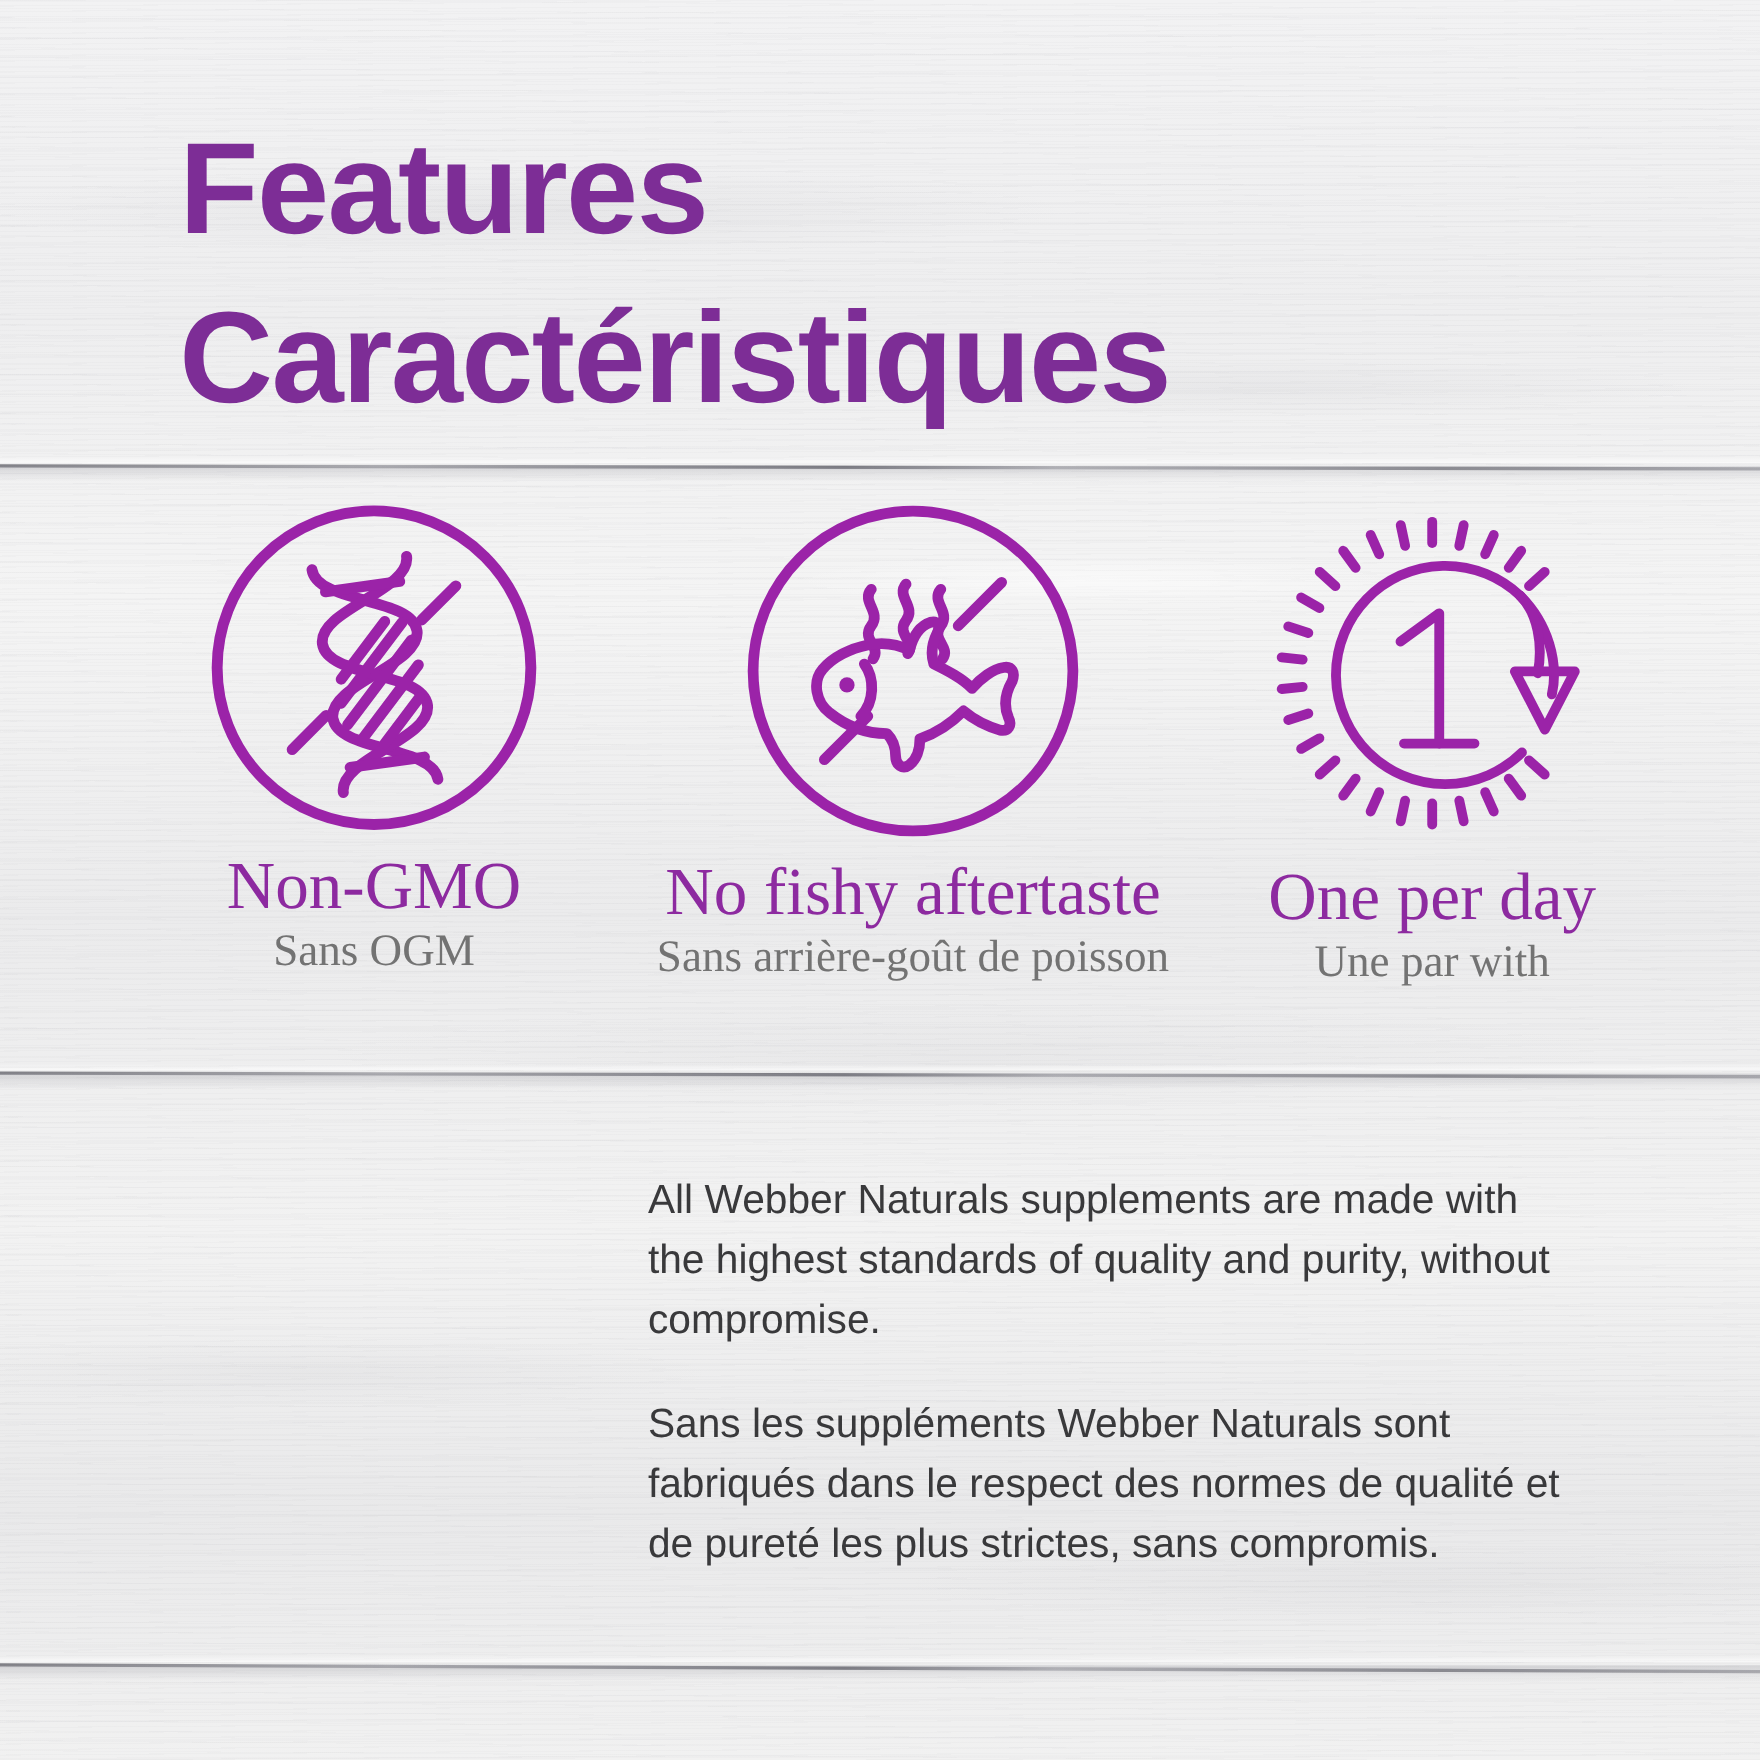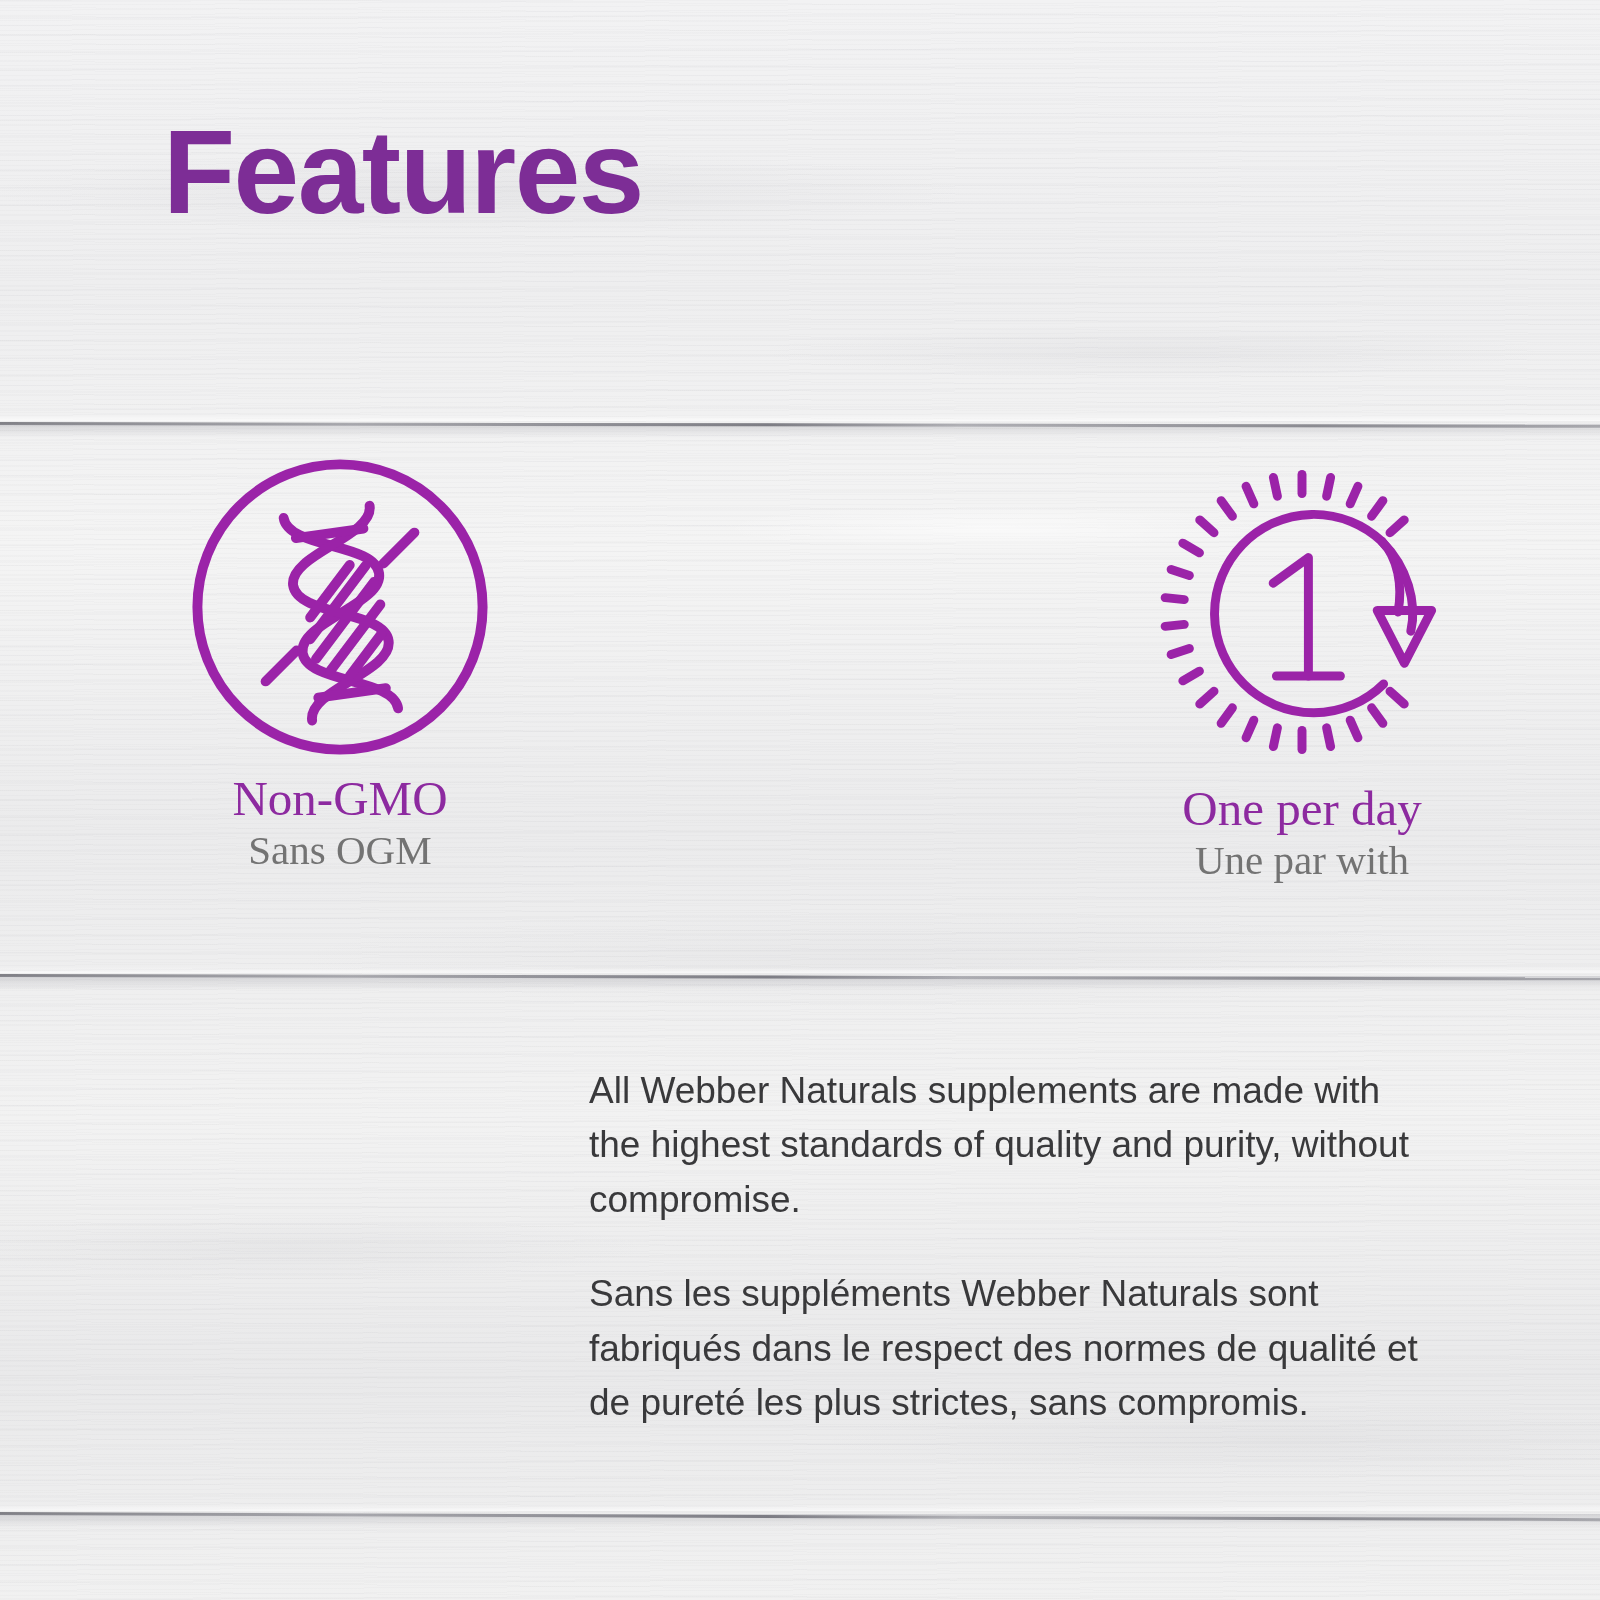--- a/index.html
+++ b/index.html
@@ -96,21 +96,21 @@
   .feature {
     position:absolute;
     text-align:center;
   }
   .feature .icon-wrap {
     display:flex; justify-content:center; align-items:center;
   }
   .feature .lbl-en {
     color:#8d2aa0;
     font-family:"Liberation Serif", serif;
-    font-size:49px;
+    font-size:61px;
     line-height:1.10;
     white-space:nowrap;
     margin-top:10px;
   }
   .feature .lbl-fr {
     color:#737373;
     font-family:"Liberation Serif", serif;
     font-size:41px;
     line-height:1.18;
     white-space:nowrap;
@@ -157,20 +157,21 @@
       <div class="shadow"></div>
   </div>
   <div class="seam" id="seam3">
     <div class="hilite"></div>
       <div class="line"></div>
       <div class="shadow"></div>
   </div>
 
   <div id="heading">
     <span class="ln">Features</span>
+    <span class="ln">Caractéristiques</span>
   </div>
 
   <div class="feature" id="f-gmo">
     <div class="icon-wrap">
       <svg width="310" height="310" viewBox="0 0 200 200">
         <g fill="none" stroke="#9b23a8" stroke-width="6.4" stroke-linecap="round" stroke-linejoin="round">
           <circle cx="100" cy="100" r="92"></circle>
 
           <line x1="148" y1="52" x2="128" y2="72"></line>
           <line x1="72" y1="128" x2="52" y2="148"></line>
@@ -188,20 +189,60 @@
             <line x1="88" y1="140" x2="126" y2="102"></line>
             <line x1="100" y1="145" x2="124" y2="121"></line>
           </g>
         </g>
       </svg>
     </div>
     <div class="lbl-en">Non-GMO</div>
     <div class="lbl-fr">Sans OGM</div>
   </div>
 
+  <div class="feature" id="f-fish">
+    <div class="icon-wrap">
+      <svg width="316" height="316" viewBox="0 0 200 200">
+        <g fill="none" stroke="#9b23a8" stroke-width="6.2" stroke-linecap="round" stroke-linejoin="round">
+          <circle cx="100" cy="100" r="92"></circle>
+          <line x1="151" y1="49" x2="126" y2="74"></line>
+          <line x1="74" y1="126" x2="49" y2="151"></line>
+
+          <path d="M76 53 C70 60, 82 66, 76 74 C70 82, 82 86, 77 93"></path>
+          <path d="M96 50 C90 57, 102 63, 96 71 C90 79, 102 83, 97 90"></path>
+          <path d="M116 53 C110 60, 122 66, 116 74 C110 82, 122 86, 117 93"></path>
+
+          <path d="M52 124
+                   C44 118, 42 106, 48 99
+                   C54 92, 64 87, 74 85
+                   C84 83, 92 85, 98 88
+                   C100 80, 104 74, 110 72
+                   C114 71, 116 74, 114 78
+                   C111 84, 110 90, 112 96
+                   C120 100, 128 104, 134 110
+                   C139 104, 146 99, 152 98
+                   C157 97, 159 101, 157 106
+                   C153 113, 152 120, 155 127
+                   C157 131, 155 135, 150 134
+                   C143 132, 135 128, 129 123
+                   C122 130, 113 136, 104 139
+                   C104 145, 102 151, 98 154
+                   C94 157, 90 154, 90 149
+                   C90 144, 88 139, 85 136
+                   C74 136, 62 132, 52 124 Z"></path>
+
+          <path d="M72 96 C78 104, 78 118, 70 126"></path>
+
+          <circle cx="62" cy="108" r="4.4" fill="#9b23a8" stroke="none"></circle>
+        </g>
+      </svg>
+    </div>
+    <div class="lbl-en">No fishy aftertaste</div>
+    <div class="lbl-fr">Sans arrière-goût de poisson</div>
+  </div>
 
   <div class="feature" id="f-oneday">
     <div class="icon-wrap">
       <svg width="320" height="320" viewBox="0 0 200 200">
         <g fill="none" stroke="#9b23a8" stroke-width="5.6" stroke-linecap="round" stroke-linejoin="round">
 
           <g id="rays">
             <g transform="rotate(0 100 100)">
                 <line x1="100" y1="14" x2="100" y2="26"></line>
               </g>

